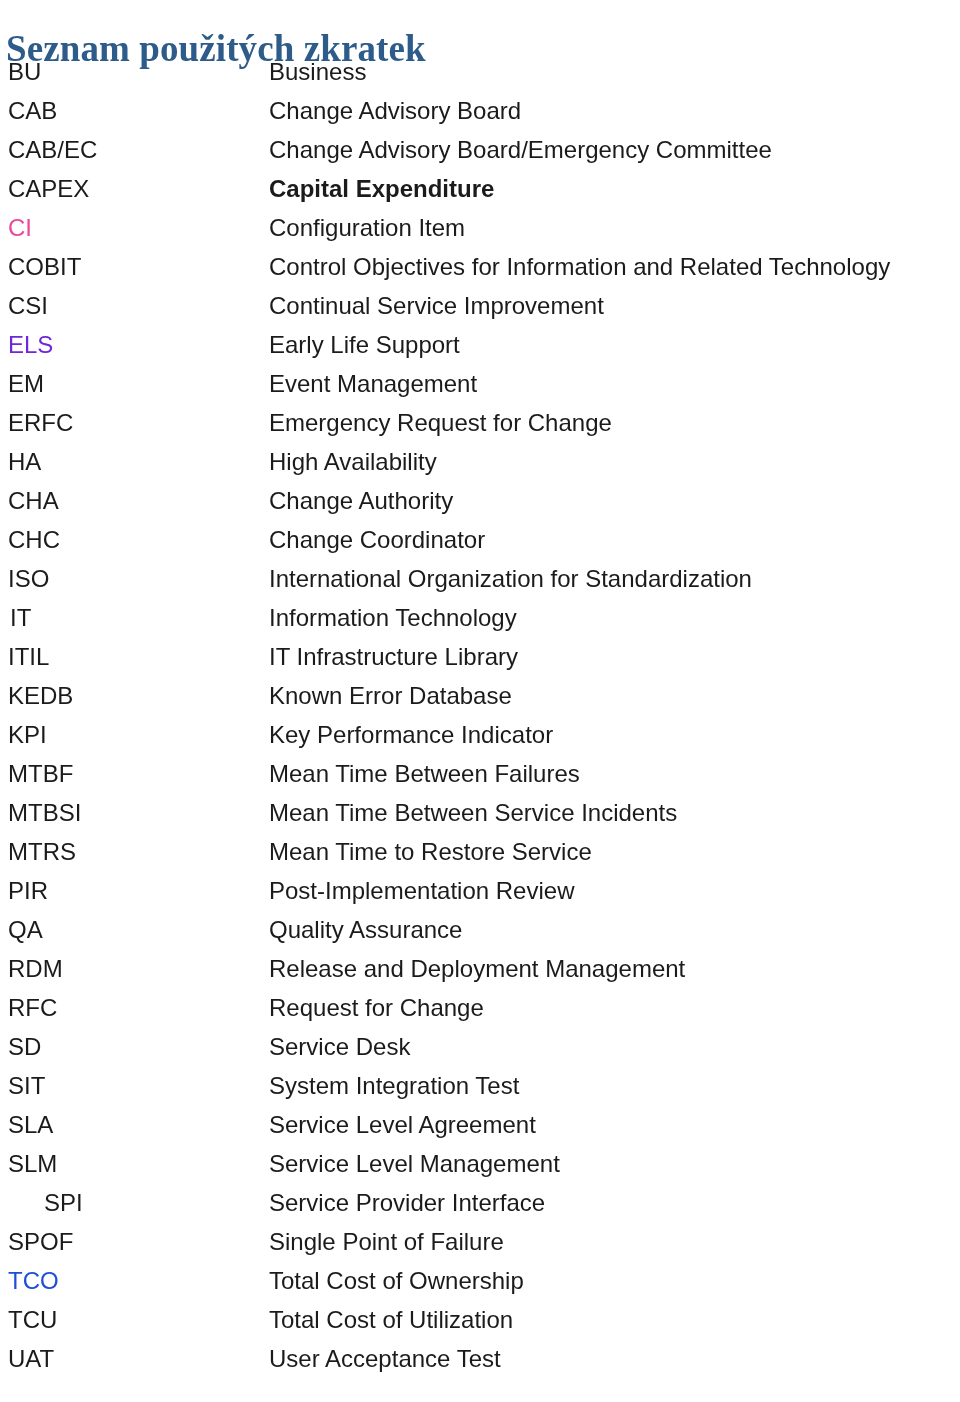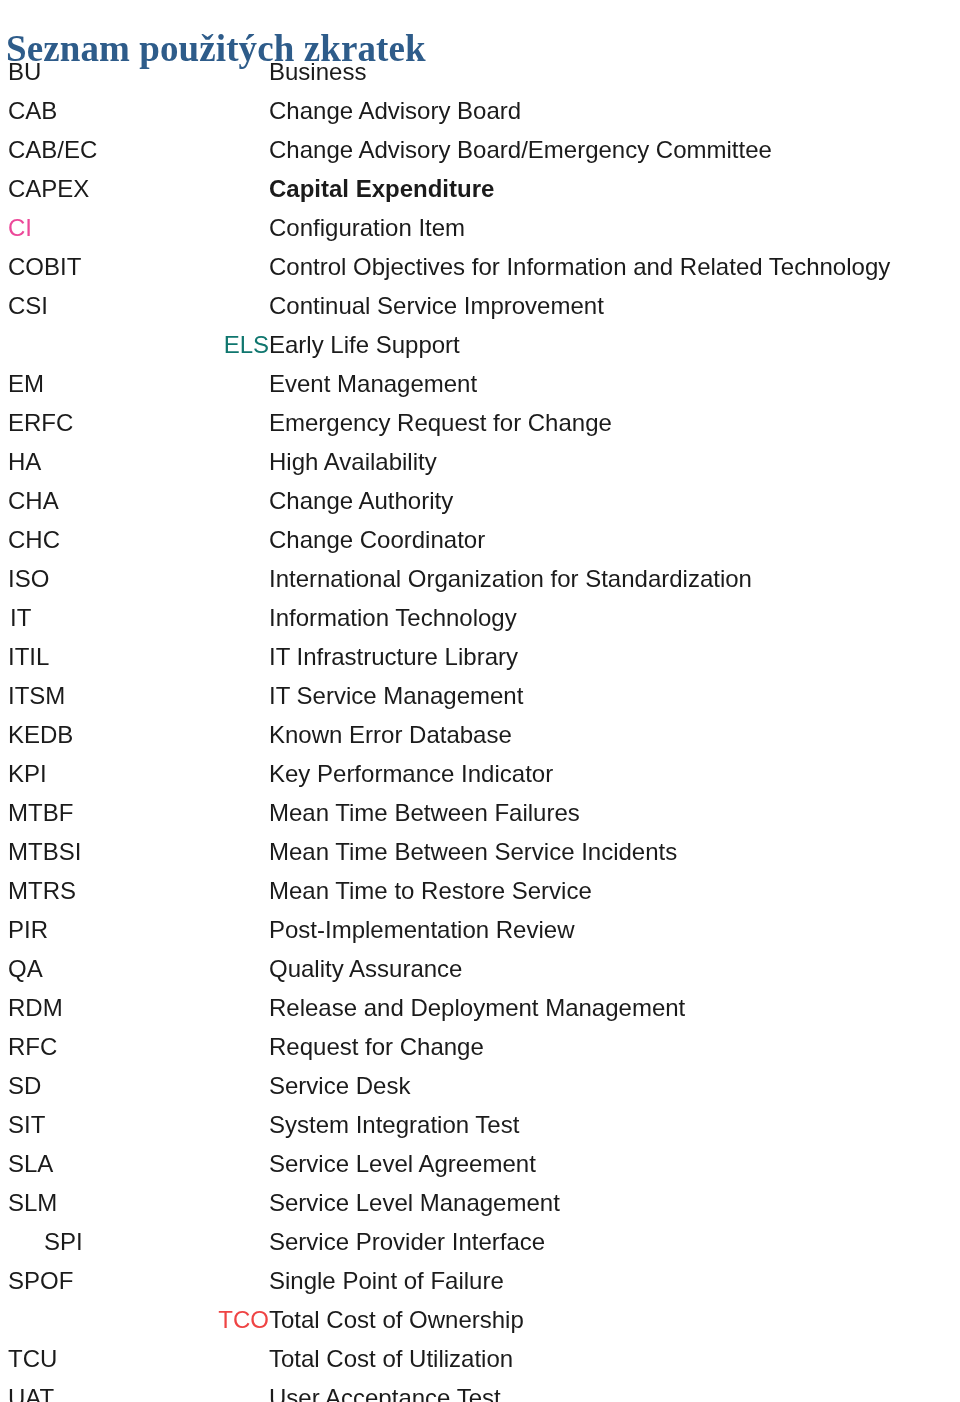--- a/index.html
+++ b/index.html
@@ -101,21 +101,21 @@
   </li>
       <li class="abbrev-row">
     <span class="abbrev-term" style="color: rgb(27, 27, 27);">COBIT</span>
     <span class="abbrev-def" style="color: rgb(27, 27, 27);">Control Objectives for Information and Related Technology</span>
   </li>
       <li class="abbrev-row">
     <span class="abbrev-term" style="color: rgb(27, 27, 27);">CSI</span>
     <span class="abbrev-def" style="color: rgb(27, 27, 27);">Continual Service Improvement</span>
   </li>
       <li class="abbrev-row">
-    <span class="abbrev-term" style="color: #0f766e; text-align: right;">ELS</span>
+    <span class="abbrev-term" style="color: #6d28d9;">ELS</span>
     <span class="abbrev-def" style="color: rgb(27, 27, 27);">Early Life Support</span>
   </li>
       <li class="abbrev-row">
     <span class="abbrev-term" style="color: rgb(27, 27, 27);">EM</span>
     <span class="abbrev-def" style="color: rgb(27, 27, 27);">Event Management</span>
   </li>
       <li class="abbrev-row">
     <span class="abbrev-term" style="color: rgb(27, 27, 27);">ERFC</span>
     <span class="abbrev-def" style="color: rgb(27, 27, 27);">Emergency Request for Change</span>
   </li>
@@ -137,24 +137,20 @@
   </li>
       <li class="abbrev-row">
     <span class="abbrev-term" style="color: rgb(27, 27, 27); padding-left: 10px;">IT</span>
     <span class="abbrev-def" style="color: rgb(27, 27, 27);">Information Technology</span>
   </li>
       <li class="abbrev-row">
     <span class="abbrev-term" style="color: rgb(27, 27, 27);">ITIL</span>
     <span class="abbrev-def" style="color: rgb(27, 27, 27);">IT Infrastructure Library</span>
   </li>
       <li class="abbrev-row">
-    <span class="abbrev-term" style="color: rgb(27, 27, 27);">ITSM</span>
-    <span class="abbrev-def" style="color: rgb(27, 27, 27);">IT Service Management</span>
-  </li>
-      <li class="abbrev-row">
     <span class="abbrev-term" style="color: rgb(27, 27, 27);">KEDB</span>
     <span class="abbrev-def" style="color: rgb(27, 27, 27);">Known Error Database</span>
   </li>
       <li class="abbrev-row">
     <span class="abbrev-term" style="color: rgb(27, 27, 27);">KPI</span>
     <span class="abbrev-def" style="color: rgb(27, 27, 27);">Key Performance Indicator</span>
   </li>
       <li class="abbrev-row">
     <span class="abbrev-term" style="color: rgb(27, 27, 27);">MTBF</span>
     <span class="abbrev-def" style="color: rgb(27, 27, 27);">Mean Time Between Failures</span>
@@ -201,21 +197,21 @@
   </li>
       <li class="abbrev-row">
     <span class="abbrev-term" style="color: rgb(27, 27, 27); padding-left: 44px;">SPI</span>
     <span class="abbrev-def" style="color: rgb(27, 27, 27);">Service Provider Interface</span>
   </li>
       <li class="abbrev-row">
     <span class="abbrev-term" style="color: rgb(27, 27, 27);">SPOF</span>
     <span class="abbrev-def" style="color: rgb(27, 27, 27);">Single Point of Failure</span>
   </li>
       <li class="abbrev-row">
-    <span class="abbrev-term" style="color: #ef4444; text-align: right;">TCO</span>
+    <span class="abbrev-term" style="color: #1d4ed8;">TCO</span>
     <span class="abbrev-def" style="color: rgb(27, 27, 27);">Total Cost of Ownership</span>
   </li>
       <li class="abbrev-row">
     <span class="abbrev-term" style="color: rgb(27, 27, 27);">TCU</span>
     <span class="abbrev-def" style="color: rgb(27, 27, 27);">Total Cost of Utilization</span>
   </li>
       <li class="abbrev-row">
     <span class="abbrev-term" style="color: rgb(27, 27, 27);">UAT</span>
     <span class="abbrev-def" style="color: rgb(27, 27, 27);">User Acceptance Test</span>
   </li>

